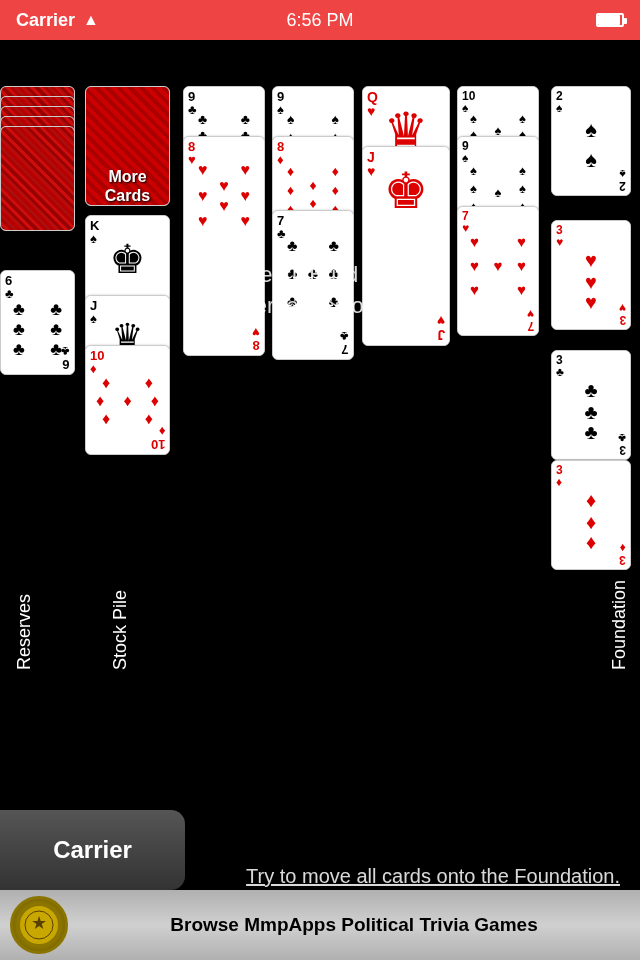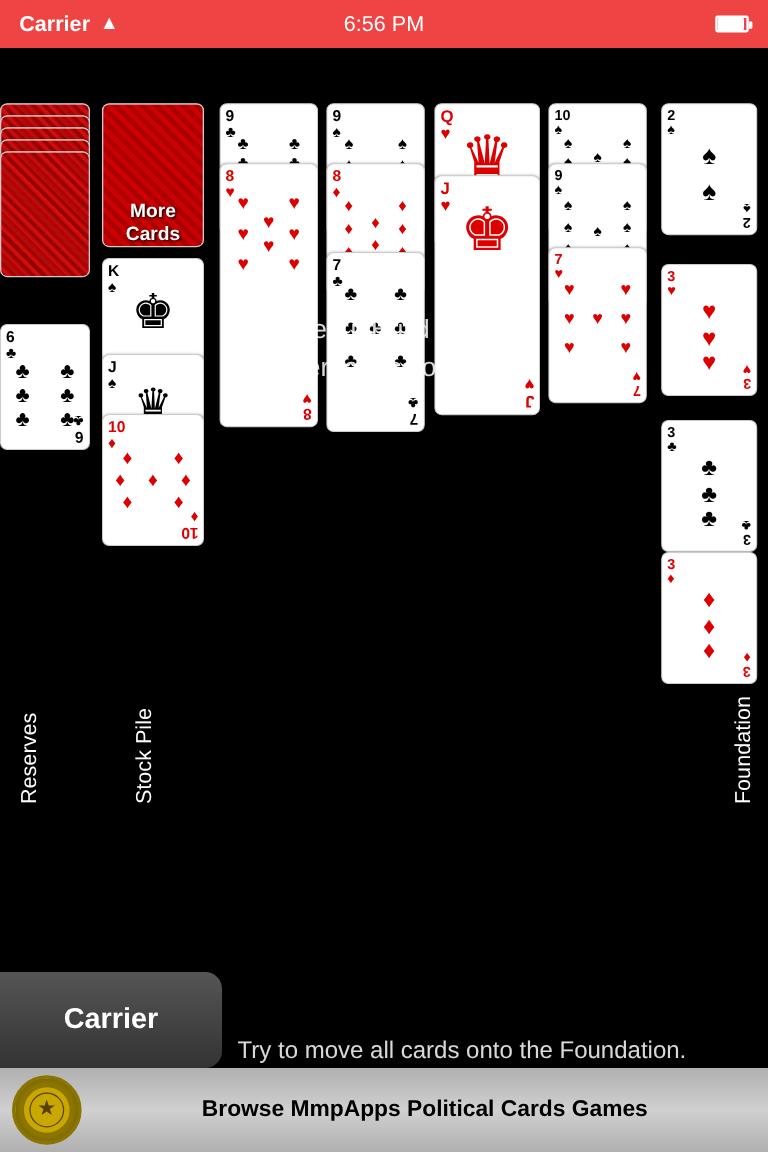--- a/index.html
+++ b/index.html
@@ -228,26 +228,27 @@
       font-size: 24px;
       font-weight: 600;
     }
 
     
     #foundation-hint {
       position: absolute;
       right: 0;
       bottom: 70px;
       left: 178px;
-      text-align: left;
+      text-align: right;
       color: rgba(255,255,255,0.85);
       font-size: 20px;
       line-height: 1.4;
       padding: 0 20px;
       z-index: 20;
+      text-decoration: underline;
     }
 
     
     #bottom-banner {
       position: absolute;
       bottom: 0;
       left: 0;
       width: 640px;
       height: 70px;
       background: linear-gradient(180deg, #b0b0b0 0%, #d0d0d0 50%, #b0b0b0 100%);
@@ -553,16 +554,16 @@
 
   <div id="bottom-banner">
     <div id="banner-logo">
 
       <svg width="44" height="44" viewBox="0 0 44 44">
         <circle cx="22" cy="22" r="20" fill="#c8a800" stroke="#8B7500" stroke-width="2"></circle>
         <circle cx="22" cy="22" r="14" fill="none" stroke="#5a4000" stroke-width="1"></circle>
         <text x="22" y="26" text-anchor="middle" font-size="18" fill="#5a4000">★</text>
       </svg>
     </div>
-    <div id="banner-text">Browse MmpApps Political Cards Games</div>
+    <div id="banner-text">Browse MmpApps Political Trivia Games</div>
   </div>
 
 </div>
 
 </body></html>

